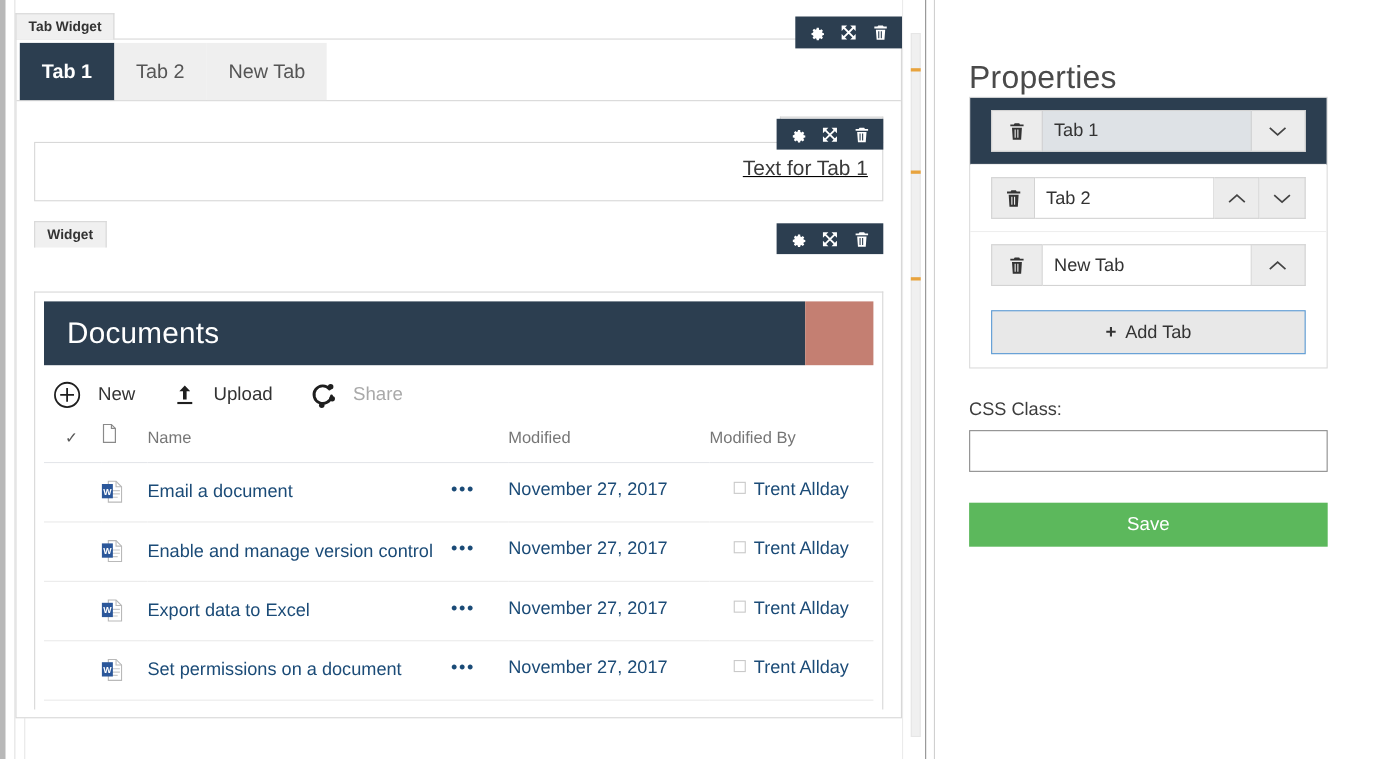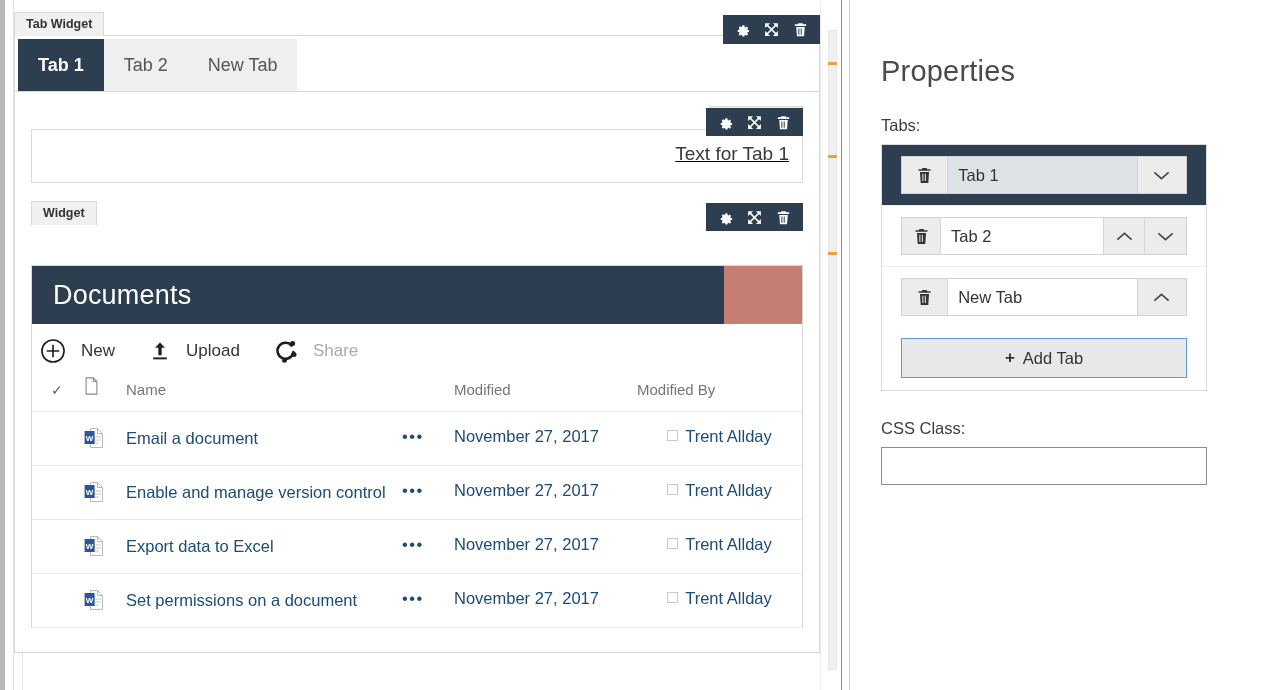--- a/index.html
+++ b/index.html
@@ -87,21 +87,21 @@
 
   
   #textwidget { position:relative; margin-bottom:18px;text-align:right; }
   #textwidget > .wtools { right:0; top:2px; height:28px; }
   #textwidget .wbody { padding:12px 13px 16px 13px;text-decoration:underline; }
   #textwidget .tw-text { font-size:19px; color:#3a3a3a; line-height:24px; }
 
   
   #docwidget { position:relative; }
   #docwidget > .wtools { right:0; top:2px; height:28px; }
-  #docwidget .wbody { padding:0; border-bottom:none;margin-top:40px; }
+  #docwidget .wbody { padding:8px; border-bottom:none;margin-top:40px; }
 
   .doc-banner { display:flex; height:58px; }
   .doc-banner .band-dark { background:#2c3e50; flex:0 0 692px; display:flex; align-items:center; }
   .doc-banner .band-rose { background:#c47f72; flex:1 1 auto; }
   .doc-banner .band-dark h2 {
     margin:0; padding-left:21px;
     color:#ffffff; font-size:27px; font-weight:normal; letter-spacing:0.2px;
   }
 
   .doc-actions { display:flex; align-items:center; height:53px; padding-left:8px; gap:34px; }
@@ -380,21 +380,20 @@
   <div class="pane-divider2"></div>
   <div class="scroll-rail"></div>
   <div class="scroll-tick" style="top:62px;"></div>
   <div class="scroll-tick" style="top:155px;"></div>
   <div class="scroll-tick" style="top:252px;"></div>
   <div class="outer-frame-right"></div>
   <div class="pane-divider"></div>
 
   <div class="props">
     <h1>Properties</h1>
-    <div class="flabel">Tabs:</div>
 
     <div class="tabs-box">
       <div id="tab-rows">
           <div class="tabrow selected">
             <div class="del">
               <svg width="19" height="21" viewBox="0 0 24 24">
       <path fill="#333333" d="M9.4 2.6h5.2l.9 1.4h4.1v2.1H4.4V4h4.1l.9-1.4zM6.3 7.7h11.4l-.9 13.7H7.2L6.3 7.7zm3 2.1v9.3h1.3V9.8H9.3zm3.1 0v9.3h1.3V9.8h-1.3z"></path>
     </svg>
             </div>
             <input class="tabname" type="text" value="Tab 1" style="">
@@ -440,15 +439,16 @@
         <button class="addtab">
           <span class="plus">+</span>
           <span>Add Tab</span>
         </button>
       </div>
     </div>
 
     <div class="flabel">CSS Class:</div>
     <input class="cssclass" type="text" placeholder="" style="">
 
+    <button class="savebtn">Save</button>
   </div>
 
 </div>
 
 </body></html>

